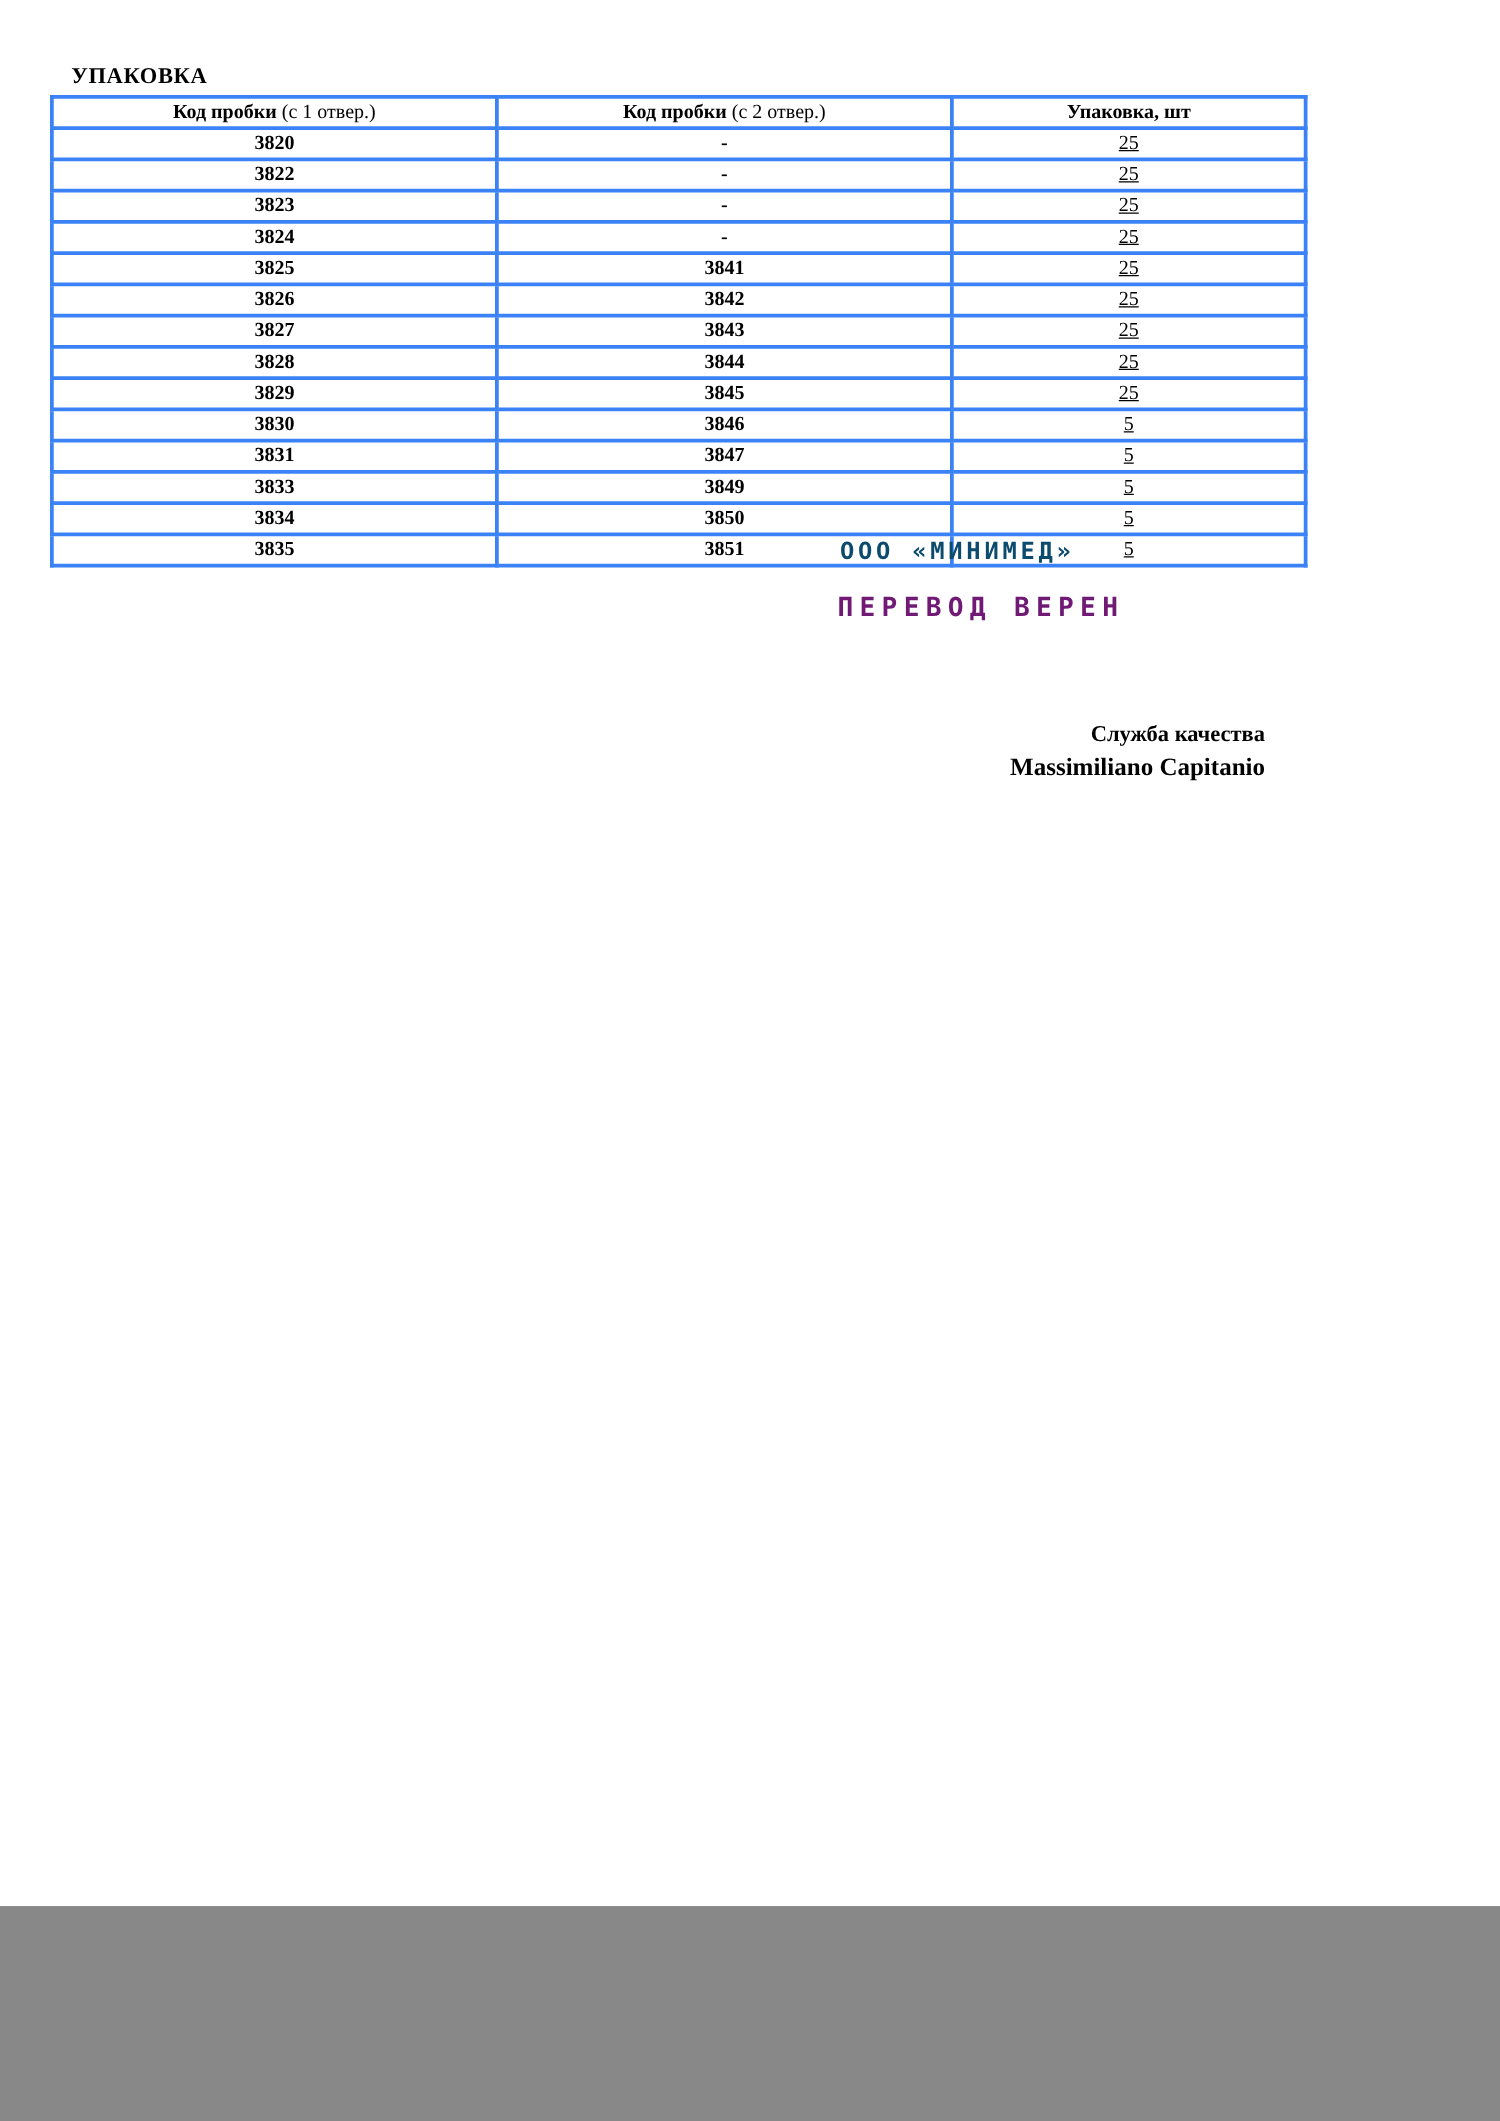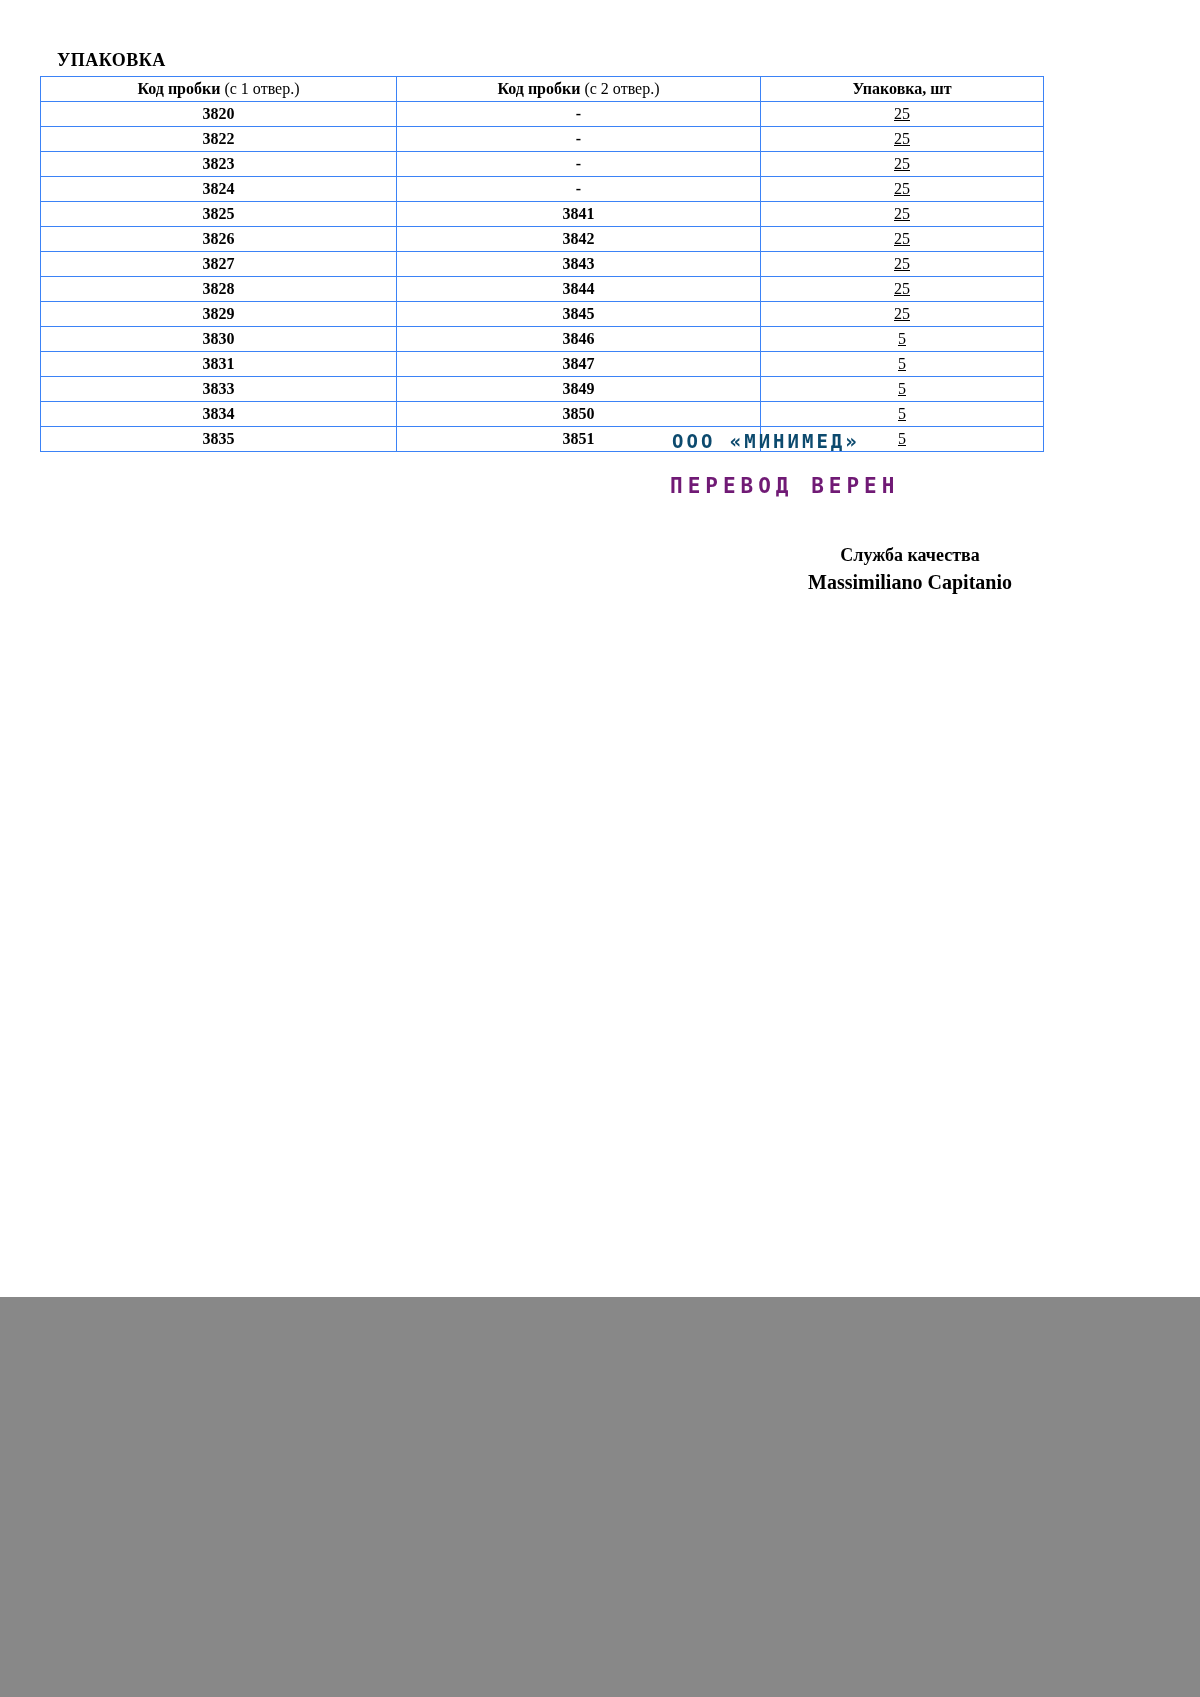--- a/index.html
+++ b/index.html
@@ -1,20 +1,20 @@
 <!DOCTYPE html>
 <html><head>
 <meta charset="utf-8">
 <style>
   * { margin: 0; padding: 0; box-sizing: border-box; }
   html, body { background: #888; }
   .page {
     position: relative;
     width: 1200px;
-    height: 1297px;
+    height: 1525px;
     background: #ffffff;
     margin: 0 auto;
     font-family: "Liberation Serif", serif;
     color: #000;
     overflow: hidden;
   }
   .doc-title {
     position: absolute;
     left: 57px;
     top: 50px;
@@ -24,21 +24,21 @@
   }
   .pack-table {
     position: absolute;
     left: 40px;
     top: 76px;
     width: 1003px;
     border-collapse: collapse;
     table-layout: fixed;
   }
   .pack-table th, .pack-table td {
-    border: 1px solid #3b82f6;
+    border: 3px solid #3b82f6;
     text-align: center;
     vertical-align: middle;
     height: 25px;
     font-size: 16px;
     padding: 0 4px;
   }
   .col1 { width: 356px; }
   .col2 { width: 364px; }
   .col3 { width: 283px; }
   .hdr-bold { font-weight: bold; }
@@ -60,23 +60,23 @@
     letter-spacing: 3px;
   }
   .stamp-line2 {
     left: 670px;
     top: 474px;
     font-size: 21px;
     letter-spacing: 5px;
   }
   .signature-block {
     position: absolute;
-    top: 543px;
+    top: 575px;
     right: 188px;
-    text-align: center;
+    text-align: right;
   }
   .signature-dept {
     font-size: 18px;
     font-weight: bold;
     line-height: 1.4;
   }
   .signature-name {
     font-size: 20px;
     font-weight: bold;
     line-height: 1.4;

